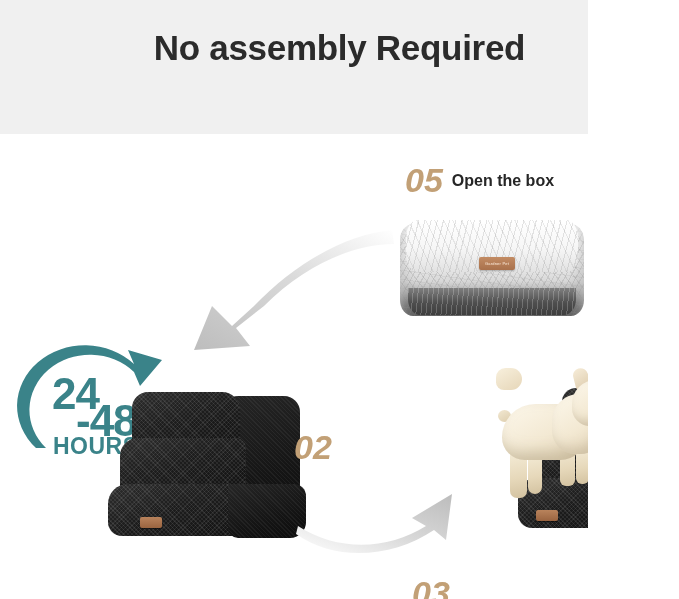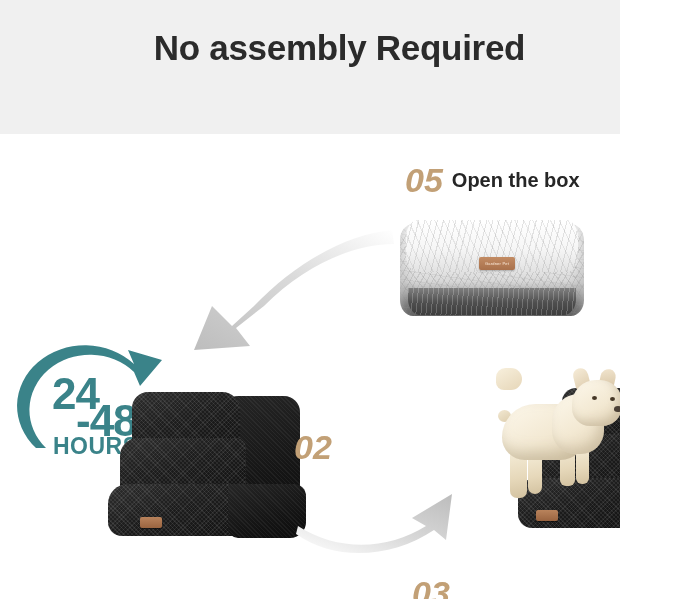--- a/index.html
+++ b/index.html
@@ -9,21 +9,20 @@
   }
   body {
     font-family: "Liberation Sans", sans-serif;
   }
   #infographic {
     position: relative;
     width: 588px;
     height: 599px;
     overflow: hidden;
     background: #ffffff;
-    padding-left: 32px;
   }
 
   
   .header-band {
     position: absolute;
     left: 0; top: 0;
     width: 679px;
     height: 134px;
     background: #f0f0f0;
   }
@@ -53,21 +52,21 @@
     font-style: italic;
     font-weight: bold;
     font-size: 34px;
     color: #c2a076;
     letter-spacing: 0px;
     margin-right: 9px;
     line-height: 1;
   }
   .step-text {
     font-family: "Liberation Sans", sans-serif;
-    font-size: 20px;
+    font-size: 16px;
     font-weight: 600;
     color: #262626;
     line-height: 21px;
     white-space: pre-line;
   }
 
   #step-01 { left: 405px; top: 163px; }
   #step-02 { left: 294px; top: 433px; align-items: flex-start; }
   #step-02 .step-num { margin-top: -3px; }
   #step-03 { left: 412px; top: 579px; align-items: flex-start; }

